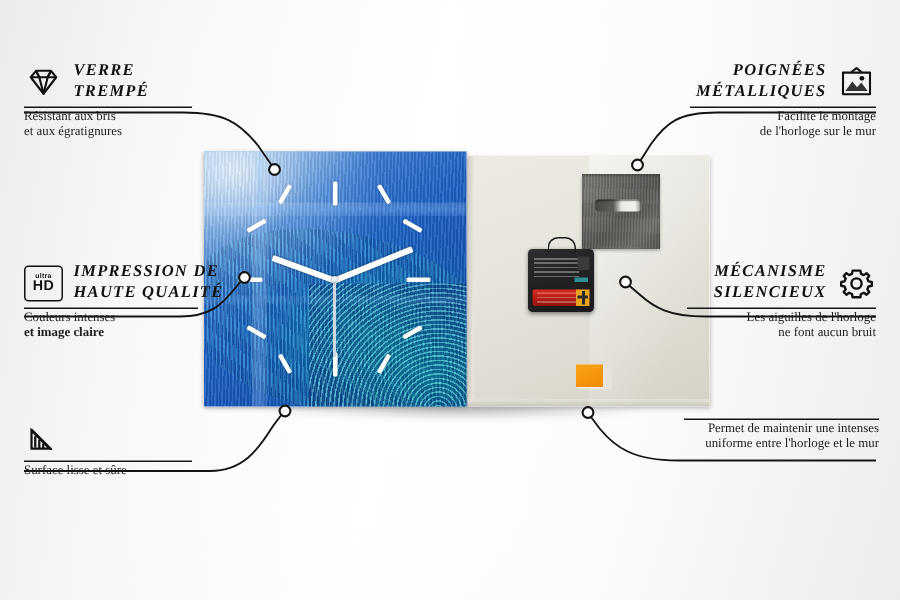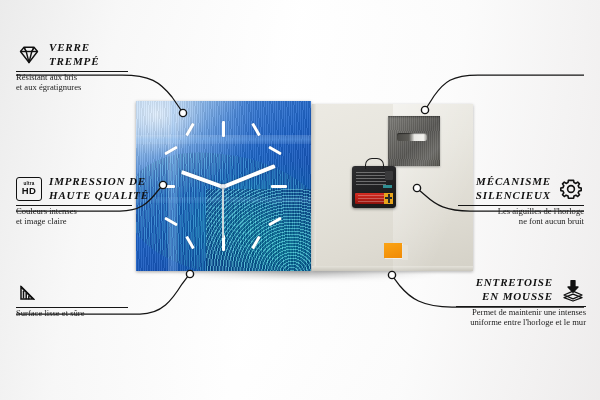--- a/index.html
+++ b/index.html
@@ -298,41 +298,62 @@
         <span class="u">ultra</span>
         <span class="h">HD</span>
       </span>
       <div>
         <div class="cap lalign">IMPRESSION DE</div>
         <div class="cap lalign">HAUTE QUALITÉ</div>
       </div>
     </div>
     <div class="rule" style="width:116px;"></div>
     <div class="sub">Couleurs intenses</div>
-    <div class="sub" style="margin-top:0;">et image claire</div>
+    <div class="sub" style="margin-top:0;font-weight:bold;">et image claire</div>
   </div>
 
   <div class="callout" style="left:16px;top:280px;width:128px;">
     <div class="cap-row">
       <span class="ico">
         <svg viewBox="0 0 26 24">
           <g stroke="#111" stroke-width="1.5" stroke-linecap="round">
             <path d="M5 19 L5 7 L17 19 Z" fill="none"></path>
             <path d="M7.5 17.8 L7.5 11.2"></path>
             <path d="M10.2 18.4 L10.2 13.6"></path>
             <path d="M12.8 18.8 L12.8 16.2"></path>
             <path d="M5.2 6.4 L18.2 19.4" stroke-width="1.3"></path>
           </g>
         </svg>
       </span>
     </div>
     <div class="rule" style="width:112px;"></div>
     <div class="sub">Surface lisse et sûre</div>
   </div>
 
+  <div class="callout" style="left:444px;top:41px;width:140px;">
+    <div class="cap-row right">
+      <div>
+        <div class="cap ralign">POIGNÉES</div>
+        <div class="cap ralign">MÉTALLIQUES</div>
+      </div>
+      <span class="ico">
+        <svg viewBox="0 0 26 24">
+          <g fill="none" stroke="#111" stroke-width="1.4" stroke-linejoin="round">
+            <path d="M9.5 5.2 L13 2.4 L16.5 5.2"></path>
+            <rect x="4" y="5.4" width="18" height="14.4"></rect>
+            <path d="M5.6 17.6 L10.2 11.4 L13.4 15.2 L16.2 12 L20.4 17.6 Z" fill="#111" stroke="none" opacity=".85"></path>
+            <circle cx="16.6" cy="9.2" r="1.6" fill="#111" stroke="none"></circle>
+          </g>
+        </svg>
+      </span>
+    </div>
+    <div class="rule" style="width:124px;margin-left:16px;"></div>
+    <div class="sub ralign">Facilite le montage</div>
+    <div class="sub ralign" style="margin-top:0;">de l'horloge sur le mur</div>
+  </div>
 
   <div class="callout" style="left:442px;top:175px;width:142px;">
     <div class="cap-row right">
       <div>
         <div class="cap ralign">MÉCANISME</div>
         <div class="cap ralign">SILENCIEUX</div>
       </div>
       <span class="ico">
         <svg viewBox="0 0 26 24">
           <g fill="none" stroke="#111" stroke-width="1.6" stroke-linejoin="round">
@@ -341,33 +362,18 @@
           </g>
         </svg>
       </span>
     </div>
     <div class="rule" style="width:126px;margin-left:16px;"></div>
     <div class="sub ralign">Les aiguilles de l'horloge</div>
     <div class="sub ralign" style="margin-top:0;">ne font aucun bruit</div>
   </div>
 
   <div class="callout" style="left:440px;top:276px;width:146px;">
-    <div class="cap-row right">
-      <div>
-        <div class="cap ralign">ENTRETOISE</div>
-        <div class="cap ralign">EN MOUSSE</div>
-      </div>
-      <span class="ico">
-        <svg viewBox="0 0 26 24">
-          <g stroke="#111" stroke-width="1.3" stroke-linejoin="round">
-            <path d="M11 2.6 h4 v6.4 h3 l-5 5.4 -5-5.4 h3 z" fill="#111"></path>
-            <path d="M13 13.2 L22 17 L13 20.8 L4 17 Z" fill="none"></path>
-            <path d="M13 16.2 L22 19.6 L13 23 L4 19.6 Z" fill="none"></path>
-          </g>
-        </svg>
-      </span>
-    </div>
     <div class="rule" style="width:130px;margin-left:16px;"></div>
     <div class="sub ralign">Permet de maintenir une intenses</div>
     <div class="sub ralign" style="margin-top:0;">uniforme entre l'horloge et le mur</div>
   </div>
 
 </div>
 
 </body></html>

